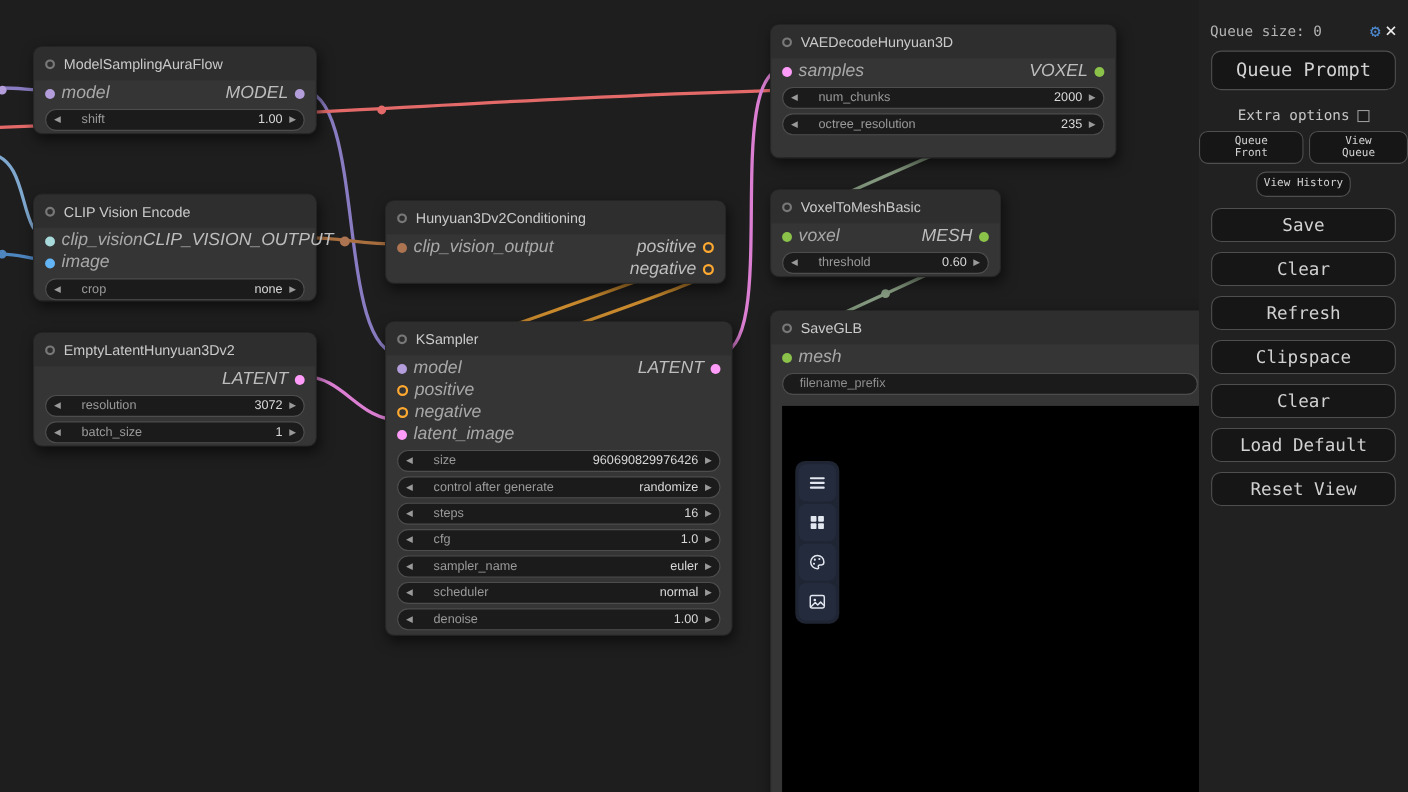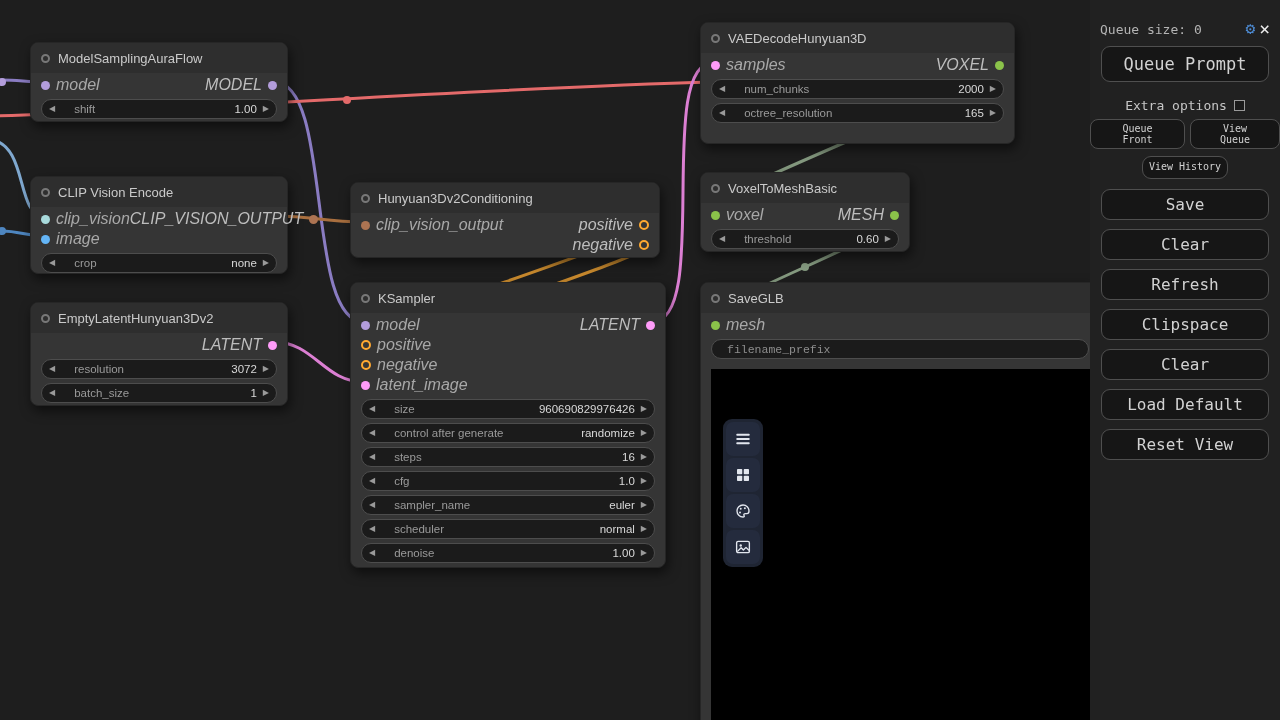--- a/index.html
+++ b/index.html
@@ -24,21 +24,21 @@
   .dot.ring { background:transparent !important; border:2px solid; width:10px; height:10px; }
   .slot-label { font-size:16px; color:#a8a8a8;font-style:italic; }
   .slot.out .slot-label { color:#bdbdbd; }
 
   .widget { display:flex; align-items:center; height:20px; margin:4px 10px 0;
             background:#1b1b1b; border:1px solid #4d4d4d; border-radius:10px;
             font-size:11.5px; padding:0 7px; cursor:pointer; }
   .widget .arr { color:#9a9a9a; font-size:8px; line-height:1; flex:none; }
   .widget .wl { color:#9a9a9a; margin:0 19px; white-space:nowrap; }
   .widget .wv { color:#d8d8d8; margin-left:auto; margin-right:6px; white-space:nowrap; }
-  .widget.textw .wl { color:#8d8d8d; margin:0 8px;font-family:Liberation Mono, monospace; }
+  .widget.textw .wl { color:#8d8d8d; margin:0 8px; }
 
   .viewport { position:absolute; left:10px; top:86px; width:380px; height:360px; background:#000; }
   .viewer-toolbar { position:absolute; left:12px; top:50px; background:#1f2533;
                     border-radius:9px; padding:3px; display:flex; flex-direction:column; gap:2px; }
   .viewer-btn { width:34px; height:34px; border-radius:7px; background:#242b3d;
                 display:flex; align-items:center; justify-content:center; cursor:pointer; }
   .viewer-btn svg { display:block; }
 
   #sidebar { position:absolute; left:1090px; top:0; width:190px; height:720px;
              background:#212121; z-index:10; font-family:"DejaVu Sans Mono", monospace; }
@@ -182,21 +182,21 @@
       </div>
       <div class="slot-row">
         <div class="slot out">
           <span class="slot-label">negative</span>
           <span class="dot ring" style="border-color: rgb(255, 169, 49);"></span>
         </div>
       </div>
     </div>
   </div>
 
-  <div class="node" style="left:350px;top:282px;width:316px;height:286px">
+  <div class="node" style="left:350px;top:292px;width:316px;height:286px">
     <div class="node-header">
       <span class="status-dot"></span>
       <span class="node-title">KSampler</span>
     </div>
     <div class="node-body">
       <div class="slot-row">
         <div class="slot in">
           <span class="dot" style="background: rgb(179, 157, 219);"></span>
           <span class="slot-label">model</span>
         </div>
@@ -286,21 +286,21 @@
       </div>
       <div class="widget">
         <span class="arr">◀</span>
         <span class="wl">num_chunks</span>
         <span class="wv">2000</span>
         <span class="arr">▶</span>
       </div>
       <div class="widget">
         <span class="arr">◀</span>
         <span class="wl">octree_resolution</span>
-        <span class="wv">165</span>
+        <span class="wv">235</span>
         <span class="arr">▶</span>
       </div>
     </div>
   </div>
 
   <div class="node" style="left:700px;top:172px;width:210px;height:80px">
     <div class="node-header">
       <span class="status-dot"></span>
       <span class="node-title">VoxelToMeshBasic</span>
     </div>

